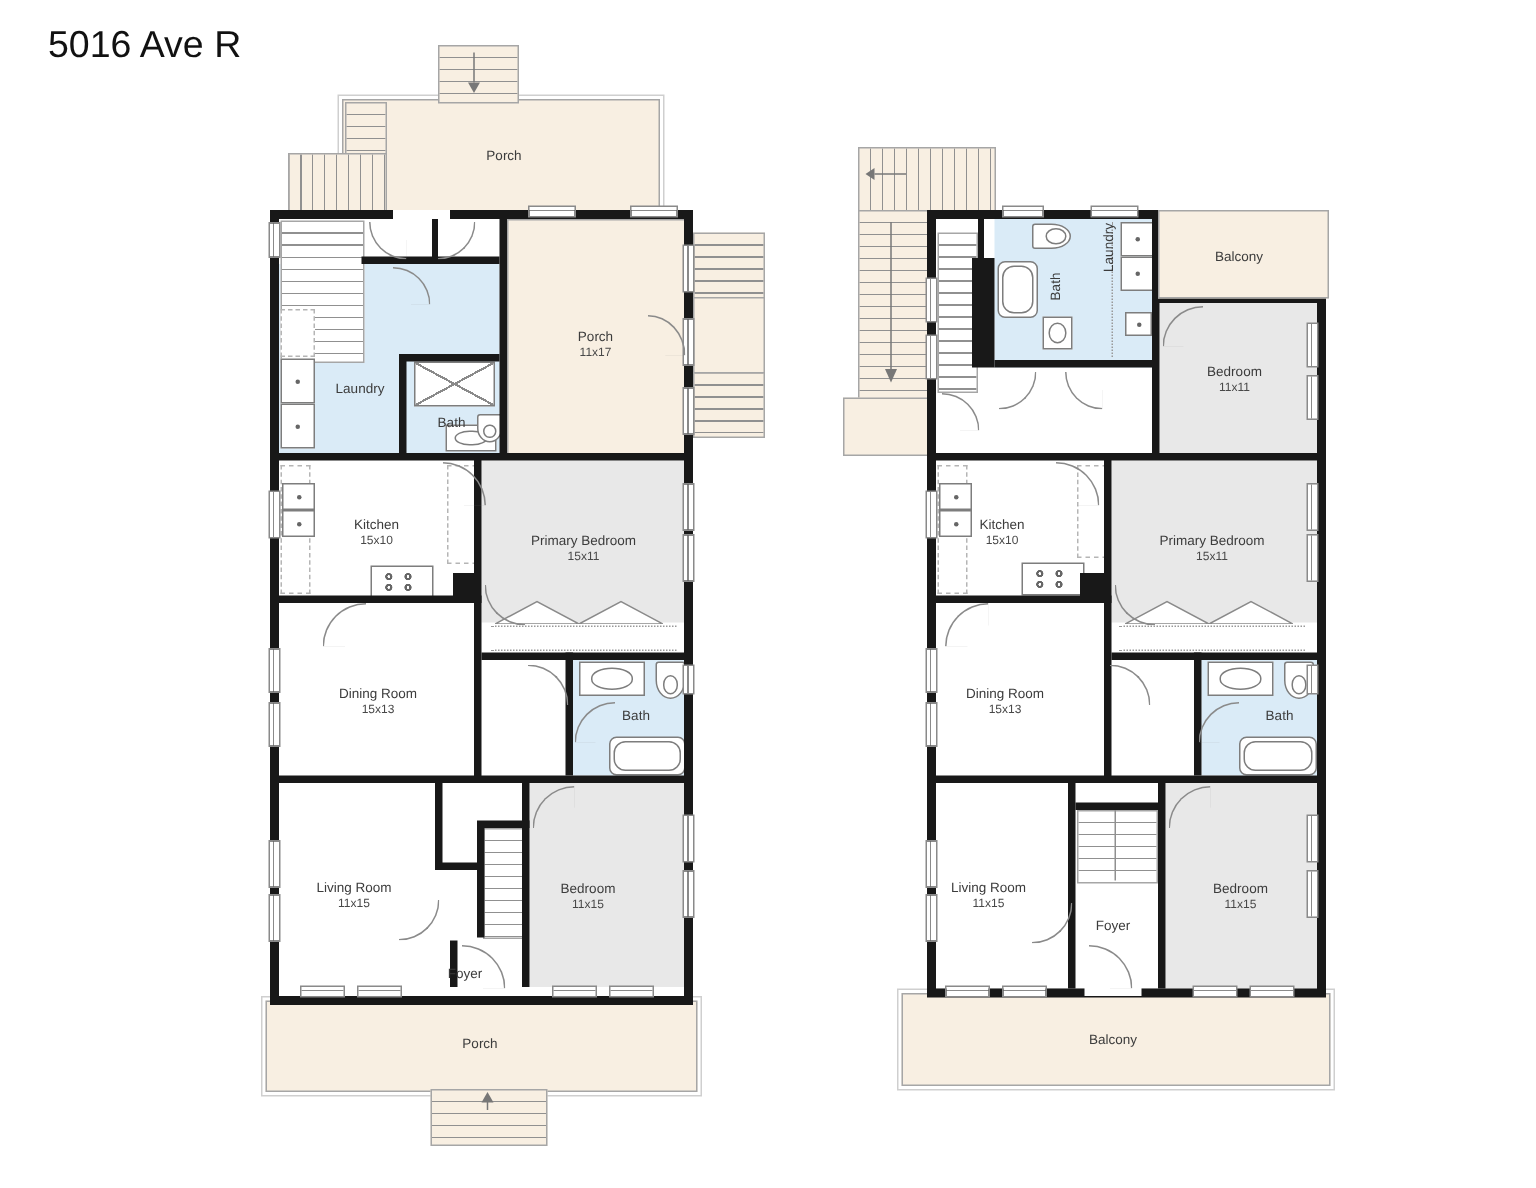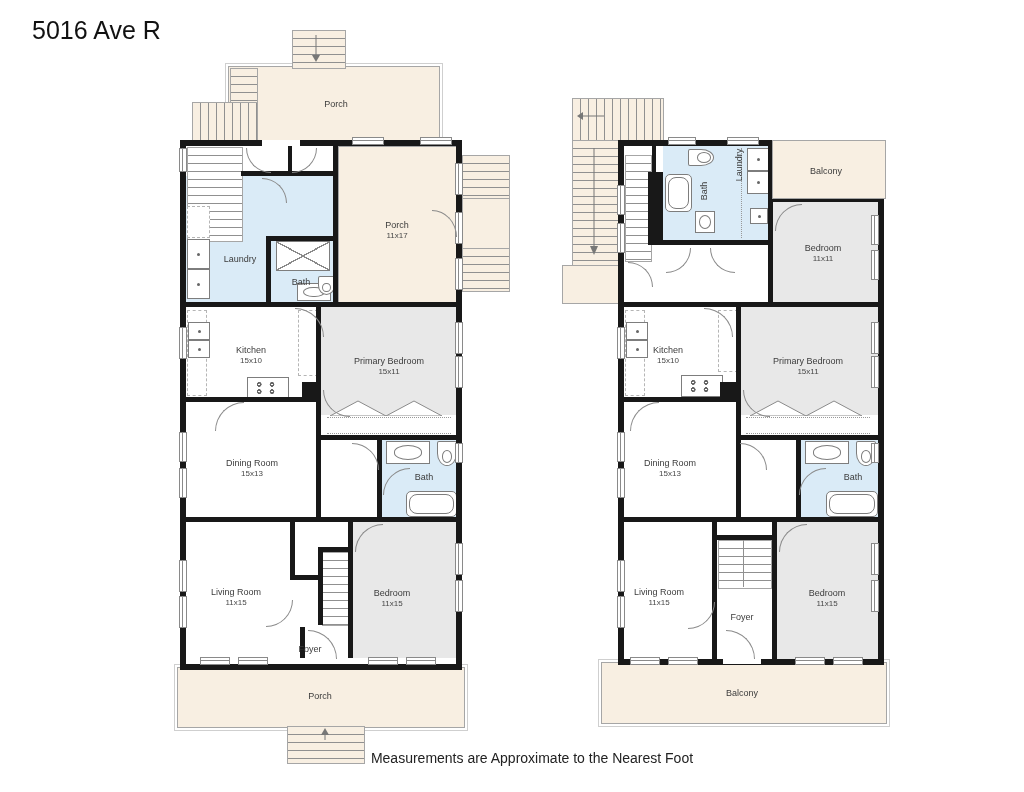--- a/index.html
+++ b/index.html
@@ -270,14 +270,13 @@
   <div class="lbl" style="left:823px;top:253px"><span>Bedroom</span><span class="dims">11x11</span></div>
   <div class="lbl" style="left:668px;top:355px"><span>Kitchen</span><span class="dims">15x10</span></div>
   <div class="lbl" style="left:808px;top:366px"><span>Primary Bedroom</span><span class="dims">15x11</span></div>
   <div class="lbl" style="left:670px;top:468px"><span>Dining Room</span><span class="dims">15x13</span></div>
   <div class="lbl" style="left:853px;top:477px"><span>Bath</span></div>
   <div class="lbl" style="left:659px;top:597px"><span>Living Room</span><span class="dims">11x15</span></div>
   <div class="lbl" style="left:742px;top:617px"><span>Foyer</span></div>
   <div class="lbl" style="left:827px;top:598px"><span>Bedroom</span><span class="dims">11x15</span></div>
   <div class="lbl" style="left:742px;top:693px"><span>Balcony</span></div>
 
-  <div id="footer">Measurements are Approximate to the Nearest Foot</div>
 </div>
 
 </body></html>

